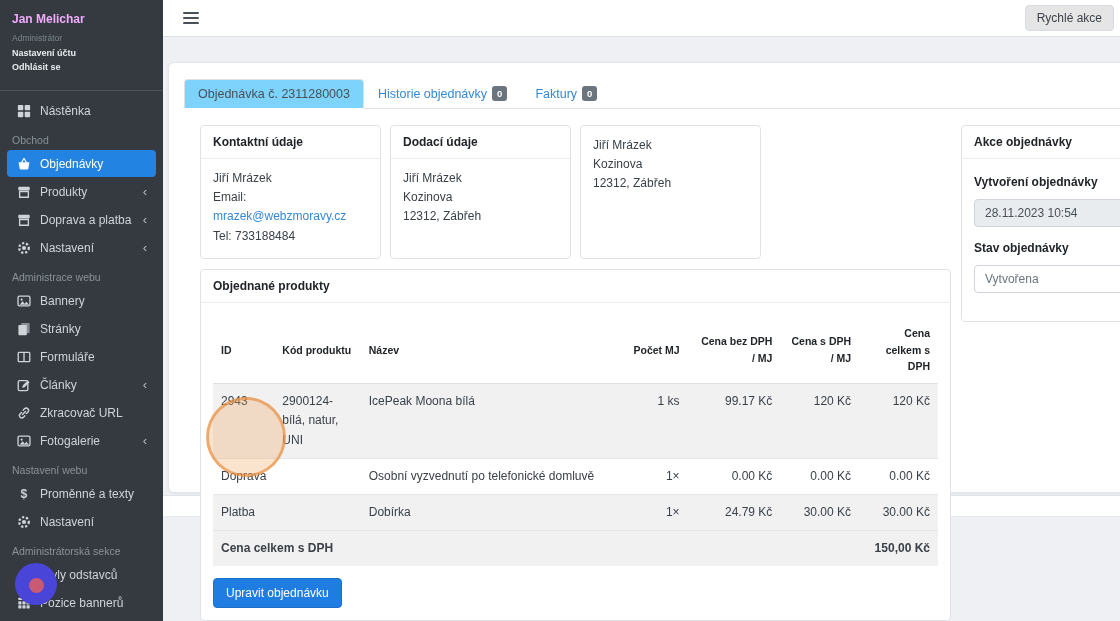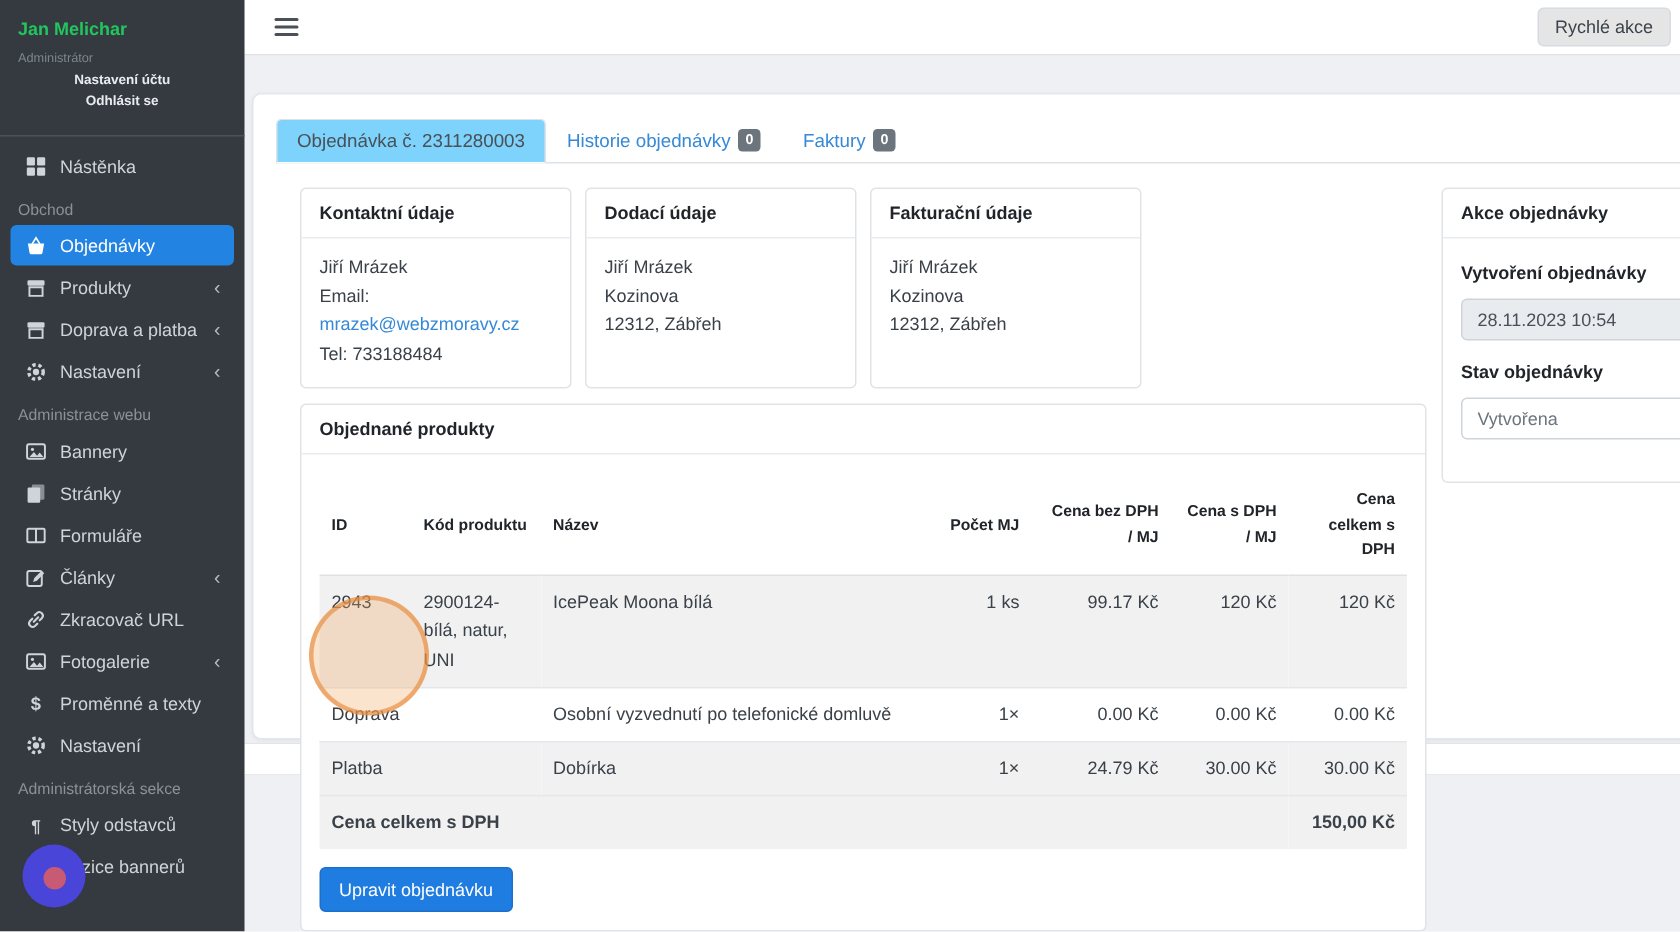--- a/index.html
+++ b/index.html
@@ -9,23 +9,23 @@
     background:#eef0f4;
     font-family:"Liberation Sans", sans-serif;
     color:#212529; font-size:12px;
   }
   
   .sidebar {
     position:absolute; left:0; top:0; width:163px; height:621px;
     background:#343a40; color:#cfd4d9; z-index:5;
   }
   .user-block { padding:12px 12px 8px 12px; }
-  .user-name { color:#22c55e; font-size:12px; font-weight:bold; margin-bottom:7px; }
+  .user-name { color:#f0abfc; font-size:12px; font-weight:bold; margin-bottom:7px; }
   .user-role { color:#7d868e; font-size:8.5px; margin-bottom:5px; }
-  .user-link { color:#e9ecef; font-size:9px; font-weight:bold; margin-bottom:4px; cursor:pointer;text-align:center; }
+  .user-link { color:#e9ecef; font-size:9px; font-weight:bold; margin-bottom:4px; cursor:pointer; }
   .sidebar-divider { border-top:1px solid #4b5258; margin:6px 0 6px 0; }
   .menu { padding-bottom:6px; }
   .menu-header { color:#8a9198; font-size:10.5px; padding:9px 12px 3px 12px; }
   .menu-item {
     display:flex; align-items:center; gap:9px;
     padding:6px 9px; margin:1px 7px; border-radius:4px;
     color:#cfd4d9; font-size:12px; cursor:pointer;
   }
   .menu-item.active { background:#2383e2; color:#fff; }
   .menu-item .mi-icon { width:15px; height:15px; flex:0 0 15px; display:flex; align-items:center; justify-content:center; }
@@ -255,20 +255,21 @@
           <svg class="icon" viewBox="0 0 16 16">
             <rect x="1.2" y="2.5" width="13.6" height="11" rx="1.5" fill="none" stroke="currentColor" stroke-width="1.5"></rect>
             <circle cx="5.3" cy="6.4" r="1.2" fill="currentColor"></circle>
             <path d="M3 12.2l3.4-3.8 2.4 2.8 2-2.4 2.9 3.4z" fill="currentColor"></path>
           </svg>
         </span>
       <span>Fotogalerie</span>
       <span class="chev">‹</span>
     </div>
 
+    <div class="menu-header">Nastavení webu</div>
 
     <div class="menu-item">
       <span class="mi-icon">
           <svg class="icon" viewBox="0 0 16 16">
             <text x="8" y="13" text-anchor="middle" font-size="14" font-weight="bold" fill="currentColor" font-family="Liberation Sans, sans-serif">$</text>
           </svg>
         </span>
       <span>Proměnné a texty</span>
     </div>
 
@@ -352,21 +353,20 @@
         <section class="card info-card">
           <div class="card-header">Dodací údaje</div>
           <div class="card-body">
             <div>Jiří Mrázek</div>
             <div>Kozinova</div>
             <div>12312, Zábřeh</div>
           </div>
         </section>
 
         <section class="card info-card">
-          <div class="card-header">Fakturační údaje</div>
           <div class="card-body">
             <div>Jiří Mrázek</div>
             <div>Kozinova</div>
             <div>12312, Zábřeh</div>
           </div>
         </section>
       </div>
 
       <section class="card products-card">
         <div class="card-header">Objednané produkty</div>

